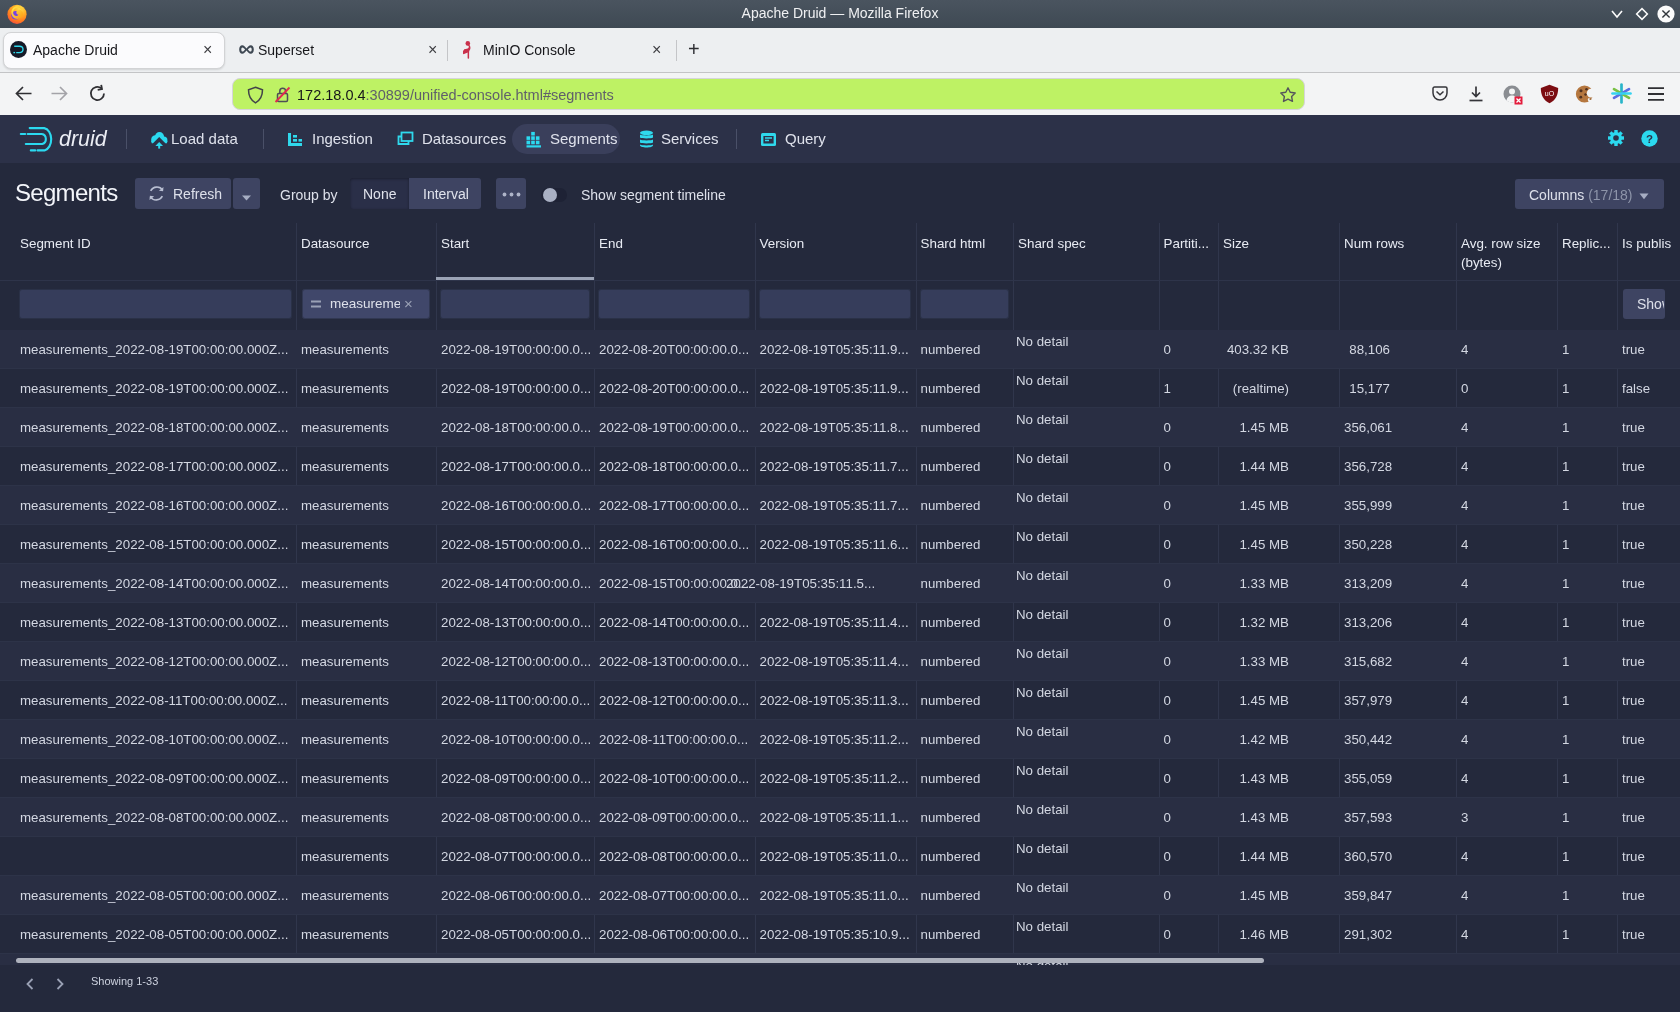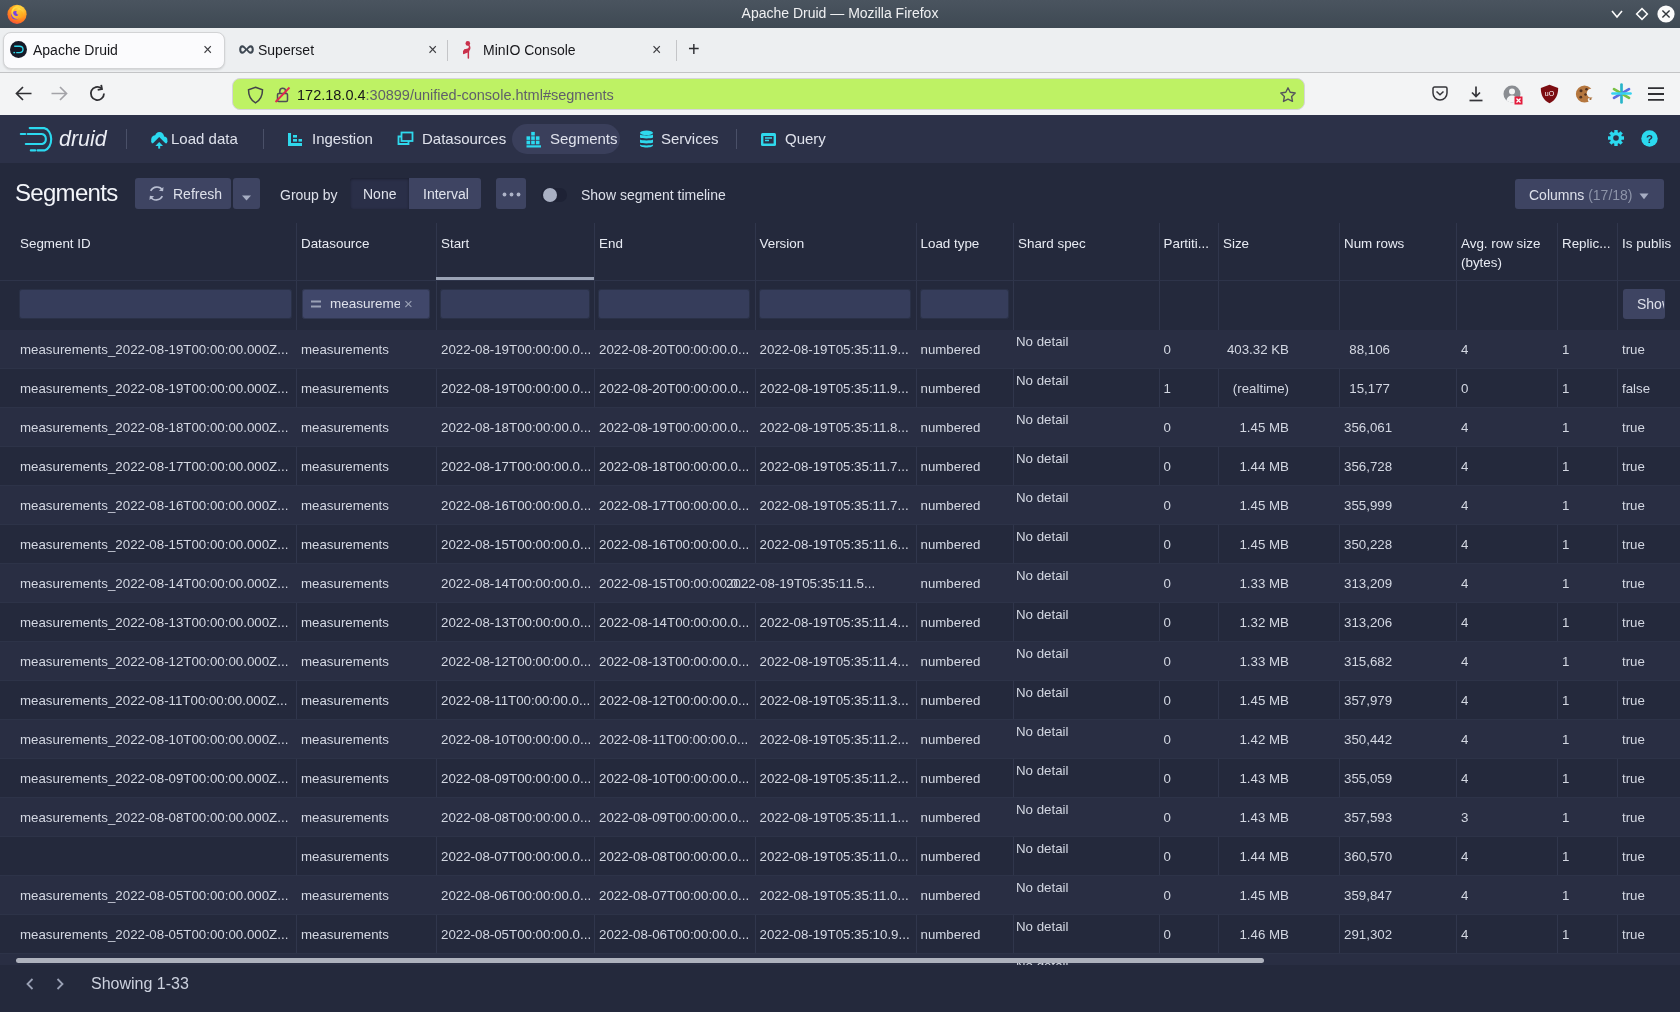--- a/index.html
+++ b/index.html
@@ -288,21 +288,21 @@
 <div class="vline" style="left:1218px"></div>
 <div class="vline" style="left:1339px"></div>
 <div class="vline" style="left:1456px"></div>
 <div class="vline" style="left:1557px"></div>
 <div class="vline" style="left:1617px"></div>
 <div class="hcell" style="left:15px;width:281px">Segment ID</div>
 <div class="hcell" style="left:296px;width:140px">Datasource</div>
 <div class="hcell" style="left:436px;width:158px">Start</div>
 <div class="hcell" style="left:594px;width:160.5px">End</div>
 <div class="hcell" style="left:754.5px;width:161.0px">Version</div>
-<div class="hcell" style="left:915.5px;width:97.5px">Load type</div>
+<div class="hcell" style="left:915.5px;width:97.5px">Shard html</div>
 <div class="hcell" style="left:1013px;width:145.5px">Shard spec</div>
 <div class="hcell" style="left:1158.5px;width:59.5px">Partiti...</div>
 <div class="hcell" style="left:1218px;width:121px">Size</div>
 <div class="hcell" style="left:1339px;width:117px">Num rows</div>
 <div class="hcell" style="left:1456px;width:101px">Avg. row size<br>(bytes)</div>
 <div class="hcell" style="left:1557px;width:60px">Replic...</div>
 <div class="hcell" style="left:1617px;width:54px">Is published</div>
 <div class="abs" style="left:0;top:56.5px;width:1680px;height:1px;background:#2e344a"></div>
 <div class="abs" style="left:436px;top:53.5px;width:158px;height:3.5px;background:#9ba3b5"></div>
 <div class="fin" style="left:19px;width:272.5px"></div>
@@ -574,13 +574,13 @@
 </div>
 </div>
 <div id="scrollbar"></div>
 <div id="footer">
 <svg class="abs" style="left:24px;top:12px" width="12" height="14" viewBox="0 0 12 14">
       <path d="M8.5 2 L3.5 7 L8.5 12" fill="none" stroke="#9aa1b5" stroke-width="1.8"></path>
     </svg>
 <svg class="abs" style="left:54px;top:12px" width="12" height="14" viewBox="0 0 12 14">
       <path d="M3.5 2 L8.5 7 L3.5 12" fill="none" stroke="#9aa1b5" stroke-width="1.8"></path>
     </svg>
-<div class="abs" style="left:91px;top:9.5px;font-size:16px;color:#ccd1de">Showing 1-33</div>
+<div class="abs" style="left:91px;top:9.5px;font-size:11px;color:#ccd1de">Showing 1-33</div>
 </div>
 </body></html>

